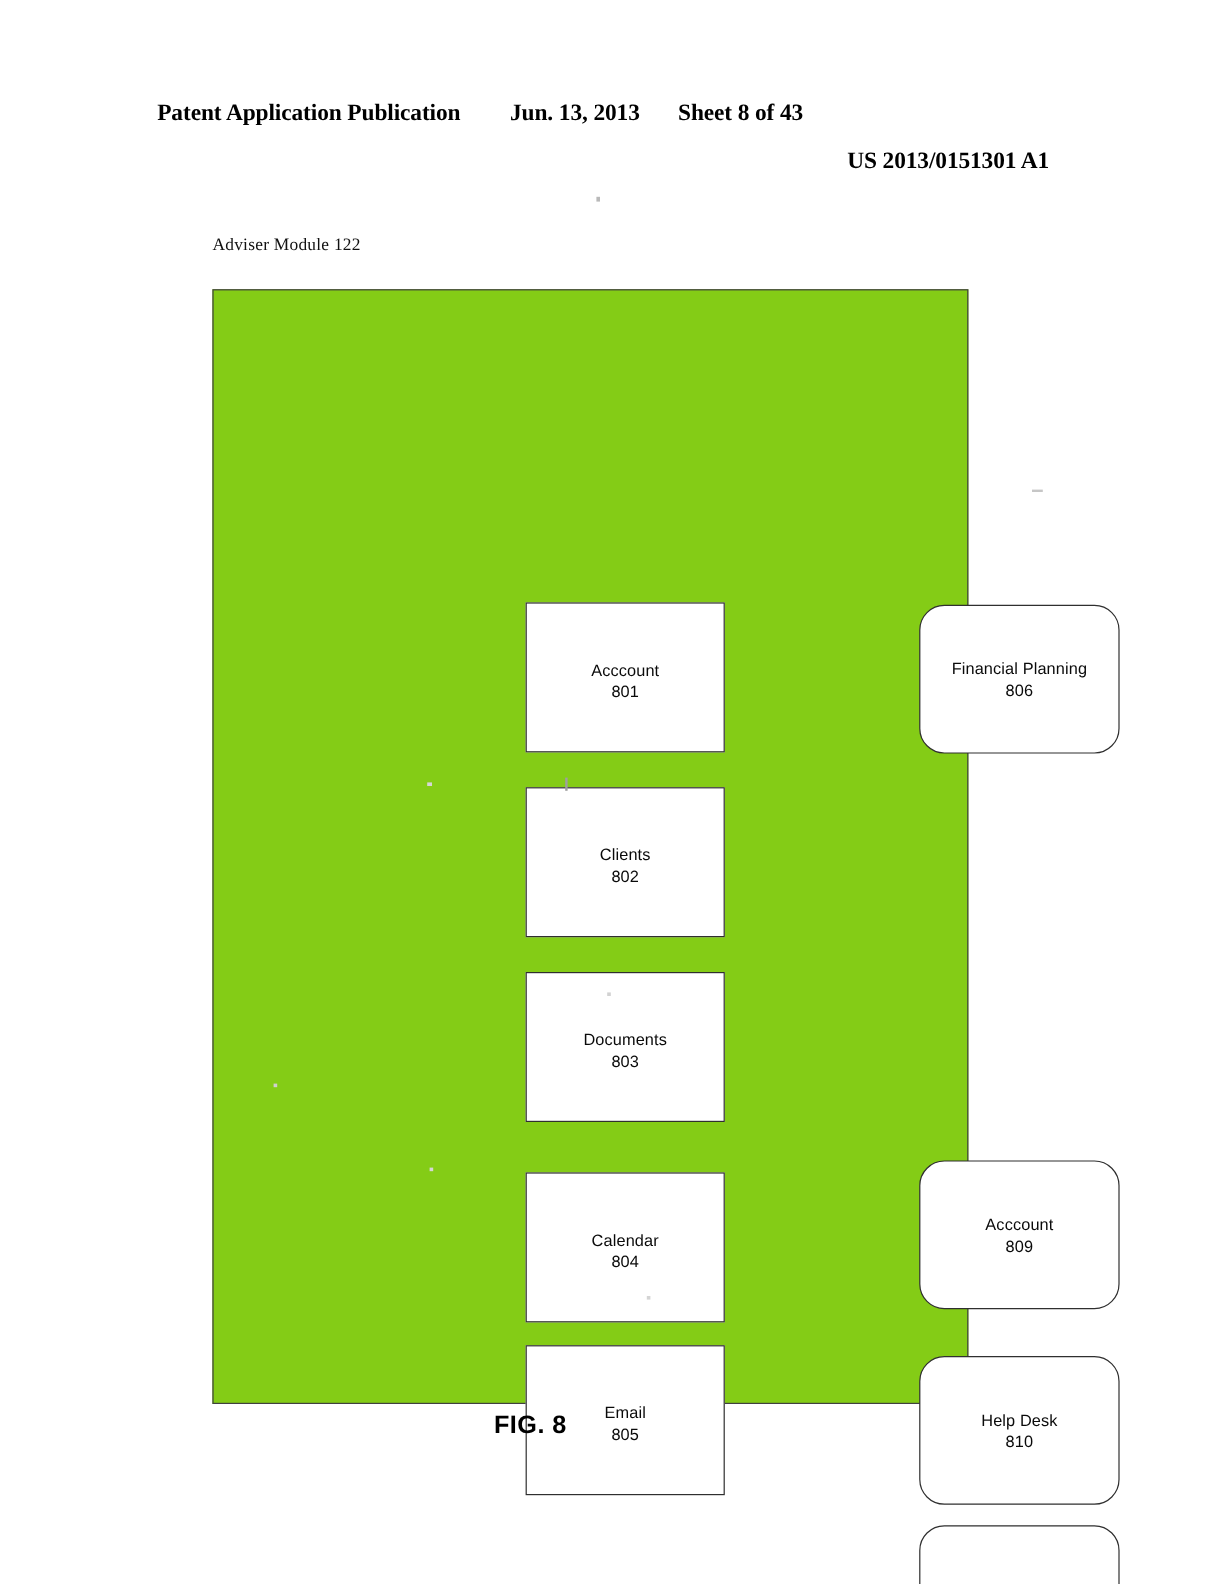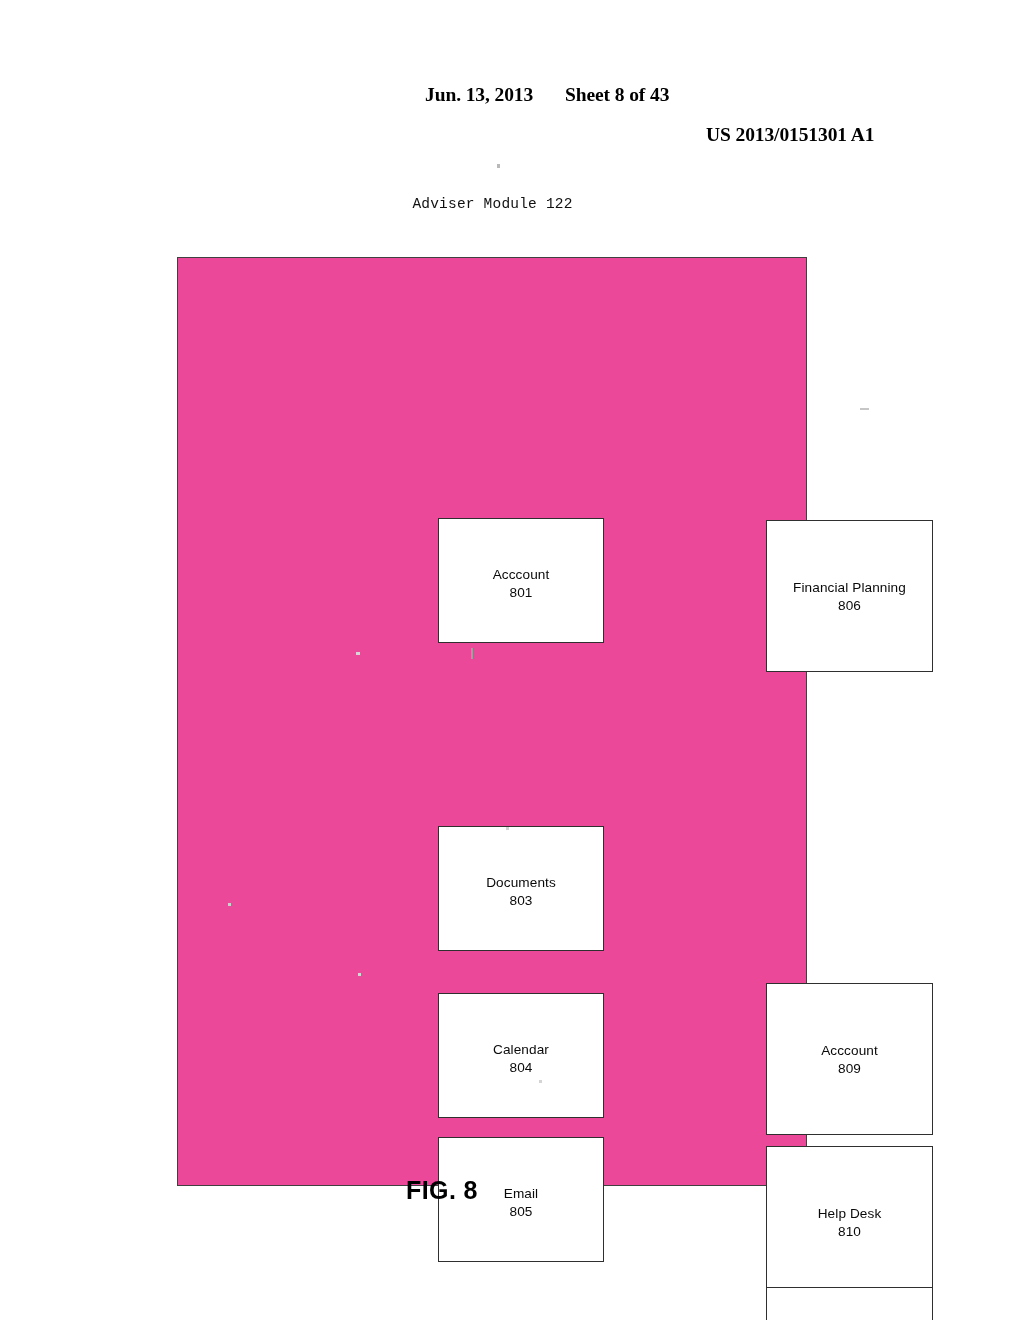--- a/index.html
+++ b/index.html
@@ -52,38 +52,37 @@
     top: 0;
     margin-top: 40px;
   }
 
   
   .figure-caption-top {
     position: absolute;
     left: 177px;
     top: 196px;
     width: 631px;
-    text-align: center;
+    text-align: left;
     font-size: 14.5px;
-    font-family: Liberation Mono, monospace;
+    font-family: Liberation Serif, serif;
     color: #111;
     letter-spacing: 0.2px;
   }
 
   
   .module-frame {
     position: absolute;
     left: 177px;
     top: 241px;
     width: 630px;
     height: 929px;
     border: 1.6px solid #404040;
     box-sizing: border-box;
-    background: #ec4899;
-    margin-top: 16px;
+    background: #84cc16;
   }
 
   
   .module-box {
     position: absolute;
     box-sizing: border-box;
     border: 1.4px solid #2f2f2f;
     background: #ffffff;
     display: flex;
     align-items: center;
@@ -104,21 +103,21 @@
 
   
   .col-left { left: 260px; width: 166px; height: 125px; }
   .lrow1 { top: 260px; }
   .lrow2 { top: 414px; }
   .lrow3 { top: 568px; }
   .lrow4 { top: 735px; }
   .lrow5 { top: 879px; }
 
   
-  .col-right { left: 588px; width: 167px; height: 152px; }
+  .col-right { left: 588px; width: 167px; height: 124px; border-radius: 21px; }
   .rrow1 { top: 262px; }
   .rrow2 { top: 414px; }
   .rrow3 { top: 565px; }
   .rrow4 { top: 725px; }
   .rrow5 { top: 888px; }
   .rrow6 { top: 1029px; }
 
   
   .col-left .box-text { transform: translateY(3px); }
   .col-right .box-text { transform: translateY(1px); }
@@ -139,48 +138,55 @@
 
   
   .figure-number {
     position: absolute;
     left: 0;
     top: 1176px;
     width: 884px;
     text-align: center;
     font-family: "Liberation Sans", sans-serif;
     font-weight: bold;
-    font-size: 25px;
+    font-size: 21px;
     letter-spacing: 0.4px;
     color: #000;
   }
 </style>
 </head>
 <body>
 
 <div class="page-header">
+  <span class="hdr-pub">Patent Application Publication</span>
   <span class="hdr-date">Jun. 13, 2013</span>
   <span class="hdr-sheet">Sheet 8 of 43</span>
   <span class="hdr-docnum">US 2013/0151301 A1</span>
 </div>
 
 <div class="figure-caption-top">Adviser Module 122</div>
 
 <div class="speck speck-top"></div>
 <div class="speck speck-right"></div>
 
 <div class="module-frame">
 
   <div class="module-box col-left lrow1">
     <div class="box-text">
       <span>Acccount</span>
       <span class="box-ref">801</span>
     </div>
   </div>
 
+  <div class="module-box col-left lrow2">
+    <div class="box-text">
+      <span>Clients</span>
+      <span class="box-ref">802</span>
+    </div>
+  </div>
 
   <div class="module-box col-left lrow3">
     <div class="box-text">
       <span>Documents</span>
       <span class="box-ref">803</span>
     </div>
   </div>
 
   <div class="module-box col-left lrow4">
     <div class="box-text">

